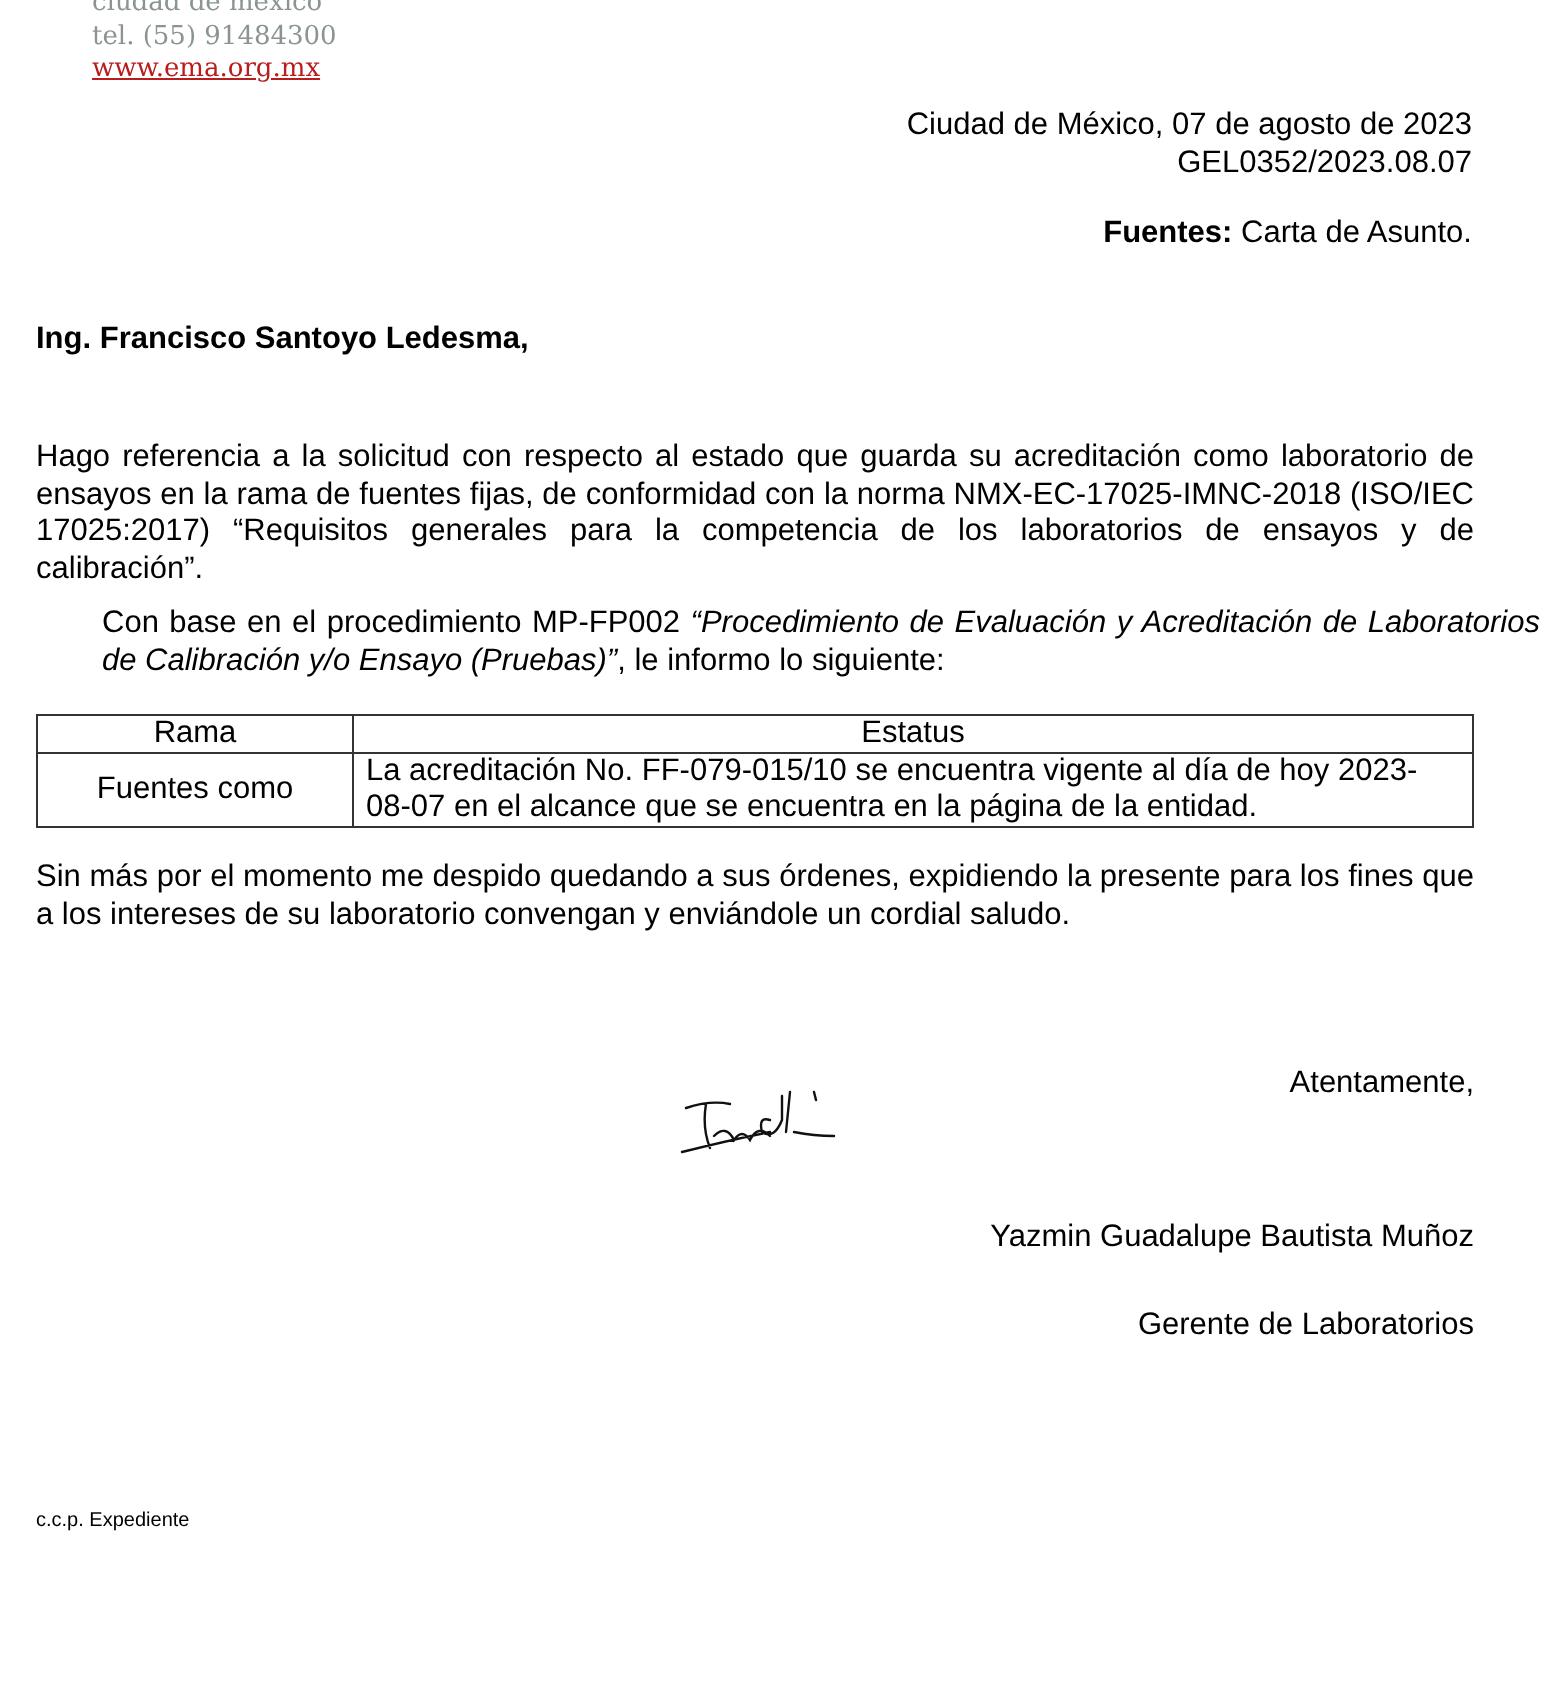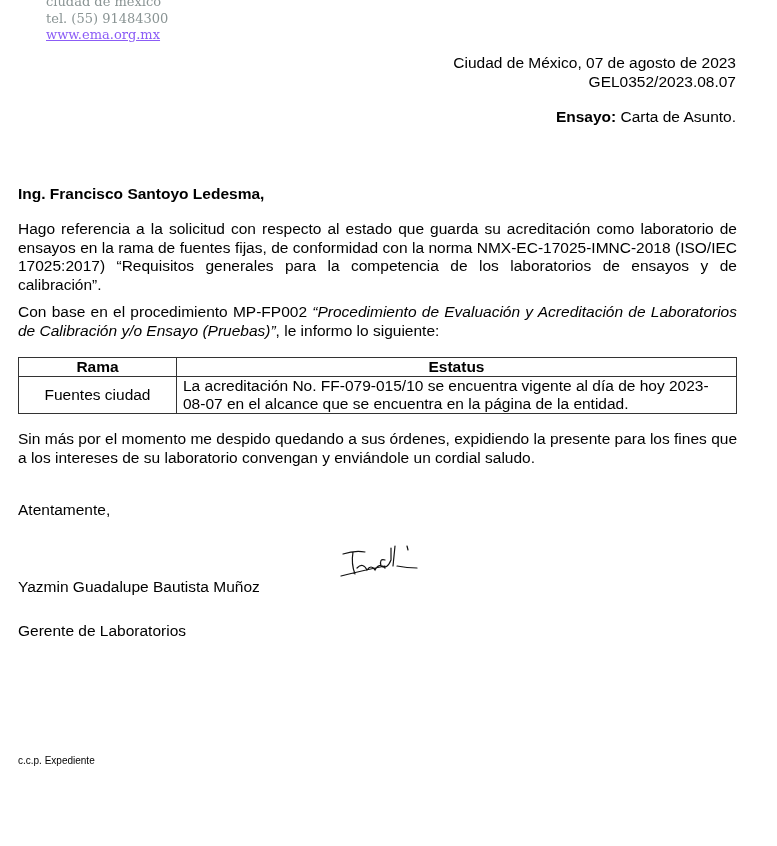--- a/index.html
+++ b/index.html
@@ -1,63 +1,63 @@
 <!DOCTYPE html>
 <html><head>
   <meta charset="utf-8">
   <style>
     html, body { margin: 0; padding: 0; background: #ffffff; }
     body { width: 777px; height: 846px; position: relative; overflow: hidden;
            font-family: "Liberation Sans", sans-serif; color: #000; font-size: 15.5px; }
     .abs { position: absolute; }
     .header-info { left: 46px; top: -6px; font-family: "DejaVu Serif", serif; font-size: 13px; line-height: 16.5px; color: #8a9494; }
-    .header-info a { color: #8b5cf6; text-decoration: underline; }
+    .header-info a { color: #b91c1c; text-decoration: underline; }
     .right { right: 41px; text-align: right; margin-left: 40px; }
     .line { line-height: 19px; }
     .block { left: 18px; width: 719px; line-height: 18.5px; }
     .justify { text-align: justify; text-align-last: left; }
     b { font-weight: bold; }
     table.status { position: absolute; left: 18px; top: 357px; width: 719px; border-collapse: collapse; font-size: 15.5px; }
     table.status th, table.status td { border: 1px solid #333; padding: 0 6px; line-height: 18px; }
-    table.status th { font-weight: bold; }
+    table.status th { font-weight: normal; }
     table.status td.rama { width: 145px; text-align: center; }
-    .center { text-align: left; }
+    .center { text-align: right; margin-top: 32px; }
     .sig-svg { position: absolute; left: 335px; top: 540px; }
   </style>
 </head>
 <body>
 
 <div class="abs header-info">
   <div>ciudad de méxico</div>
   <div>tel. (55) 91484300</div>
   <div><a>www.ema.org.mx</a></div>
 </div>
 
 <div class="abs right line" style="top:53px;">Ciudad de México, 07 de agosto de 2023</div>
 <div class="abs right line" style="top:72px;">GEL0352/2023.08.07</div>
-<div class="abs right line" style="top:107px;"><b>Ensayo:</b><span> Carta de Asunto.</span></div>
+<div class="abs right line" style="top:107px;"><b>Fuentes:</b><span> Carta de Asunto.</span></div>
 
 <div class="abs block" style="top:161px;">
-  <div style="font-weight:bold;margin-top:24px;">Ing. Francisco Santoyo Ledesma,</div>
+  <div style="font-weight:bold;">Ing. Francisco Santoyo Ledesma,</div>
 </div>
 
 <div class="abs block justify" style="top:220px;">Hago referencia a la solicitud con respecto al estado que guarda su acreditación como laboratorio de ensayos en la rama de fuentes fijas, de conformidad con la norma NMX-EC-17025-IMNC-2018 (ISO/IEC 17025:2017) “Requisitos generales para la competencia de los laboratorios de ensayos y de calibración”.</div>
 
-<div class="abs block justify" style="top:303px;"><span>Con base en el procedimiento MP-FP002 </span><i>“Procedimiento de Evaluación y Acreditación de Laboratorios de Calibración y/o Ensayo (Pruebas)”</i><span>, le informo lo siguiente:</span></div>
+<div class="abs block justify" style="top:303px;margin-left:33px;"><span>Con base en el procedimiento MP-FP002 </span><i>“Procedimiento de Evaluación y Acreditación de Laboratorios de Calibración y/o Ensayo (Pruebas)”</i><span>, le informo lo siguiente:</span></div>
 
 <table class="status">
   <thead>
     <tr>
       <th>Rama</th>
       <th>Estatus</th>
     </tr>
   </thead>
   <tbody>
     <tr>
-      <td class="rama">Fuentes ciudad</td>
+      <td class="rama">Fuentes como</td>
       <td>La acreditación No. FF-079-015/10 se encuentra vigente al día de hoy 2023-08-07 en el alcance que se encuentra en la página de la entidad.</td>
     </tr>
   </tbody>
 </table>
 
 <div class="abs block justify" style="top:430px;">Sin más por el momento me despido quedando a sus órdenes, expidiendo la presente para los fines que a los intereses de su laboratorio convengan y enviándole un cordial saludo.</div>
 
 <div class="abs block center" style="top:501px;">Atentamente,</div>
 
 <svg class="sig-svg" width="90" height="42" viewBox="0 0 90 42">

